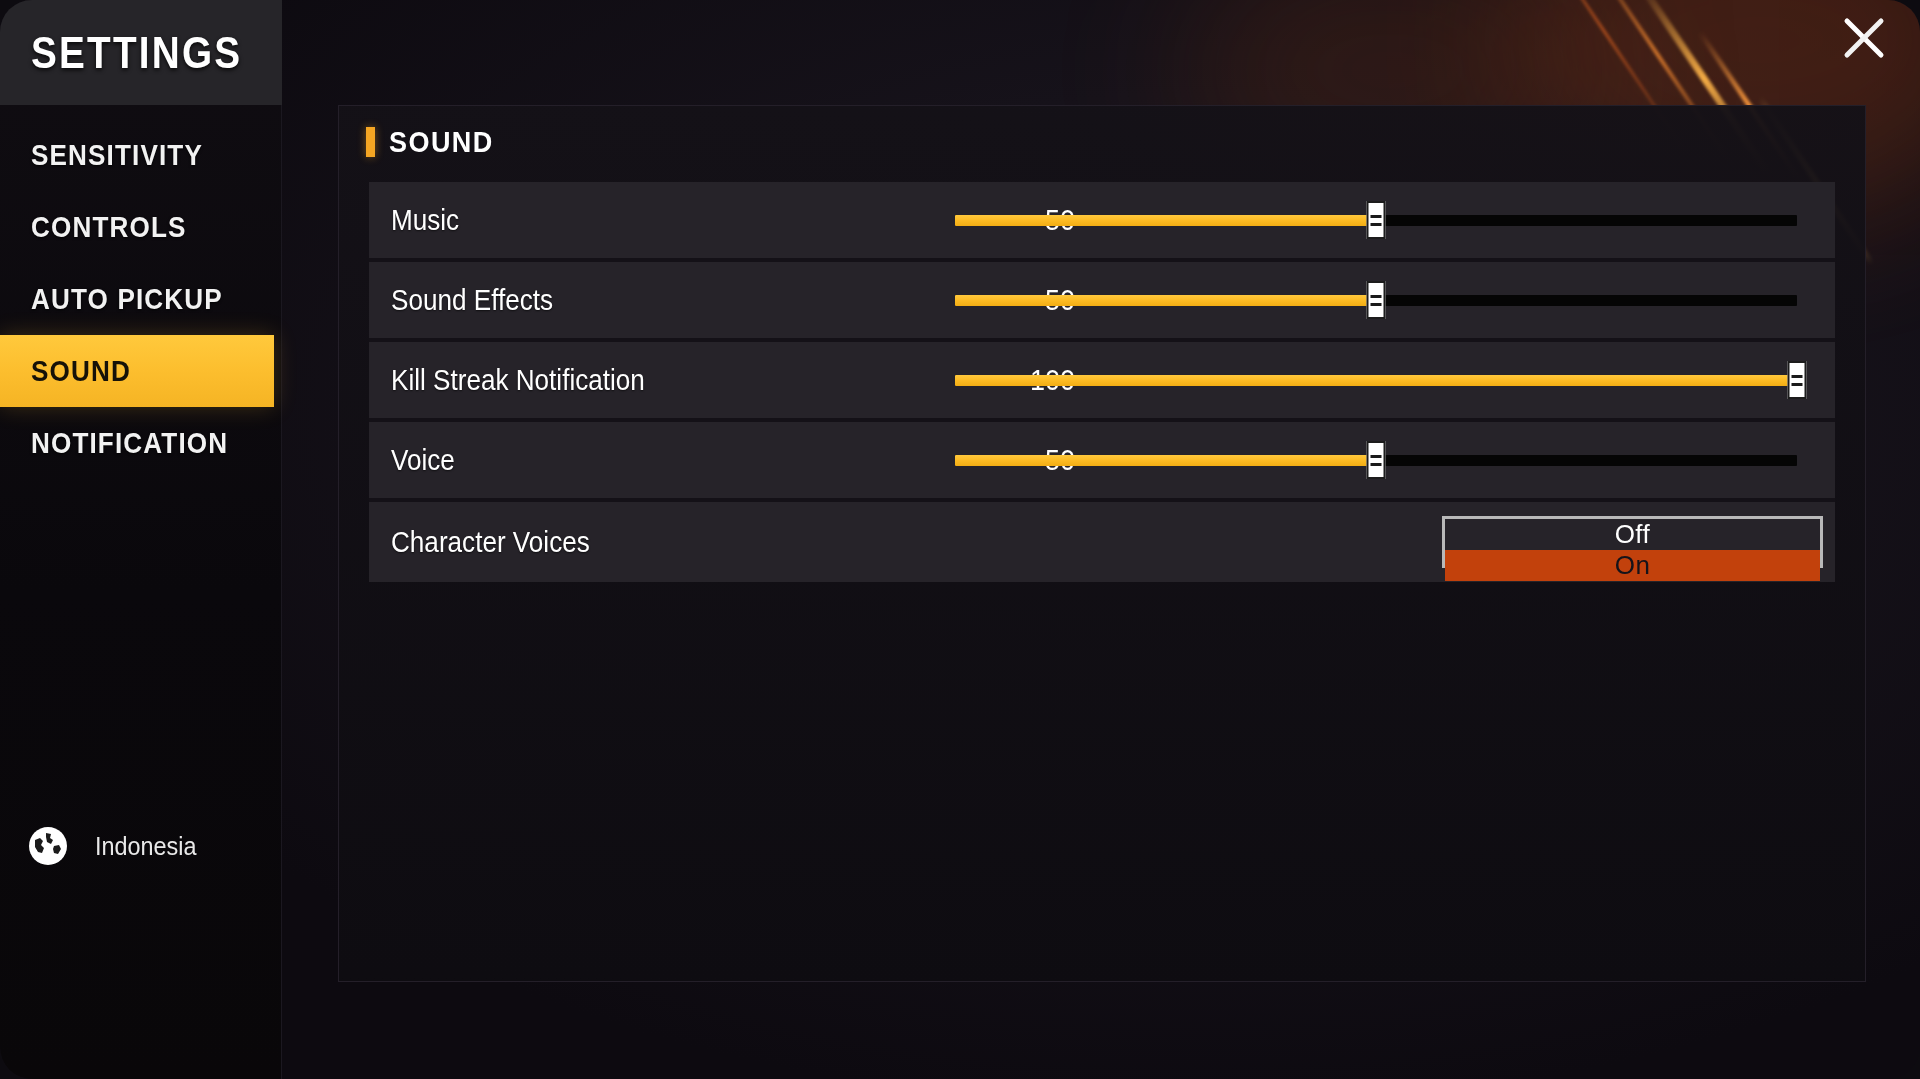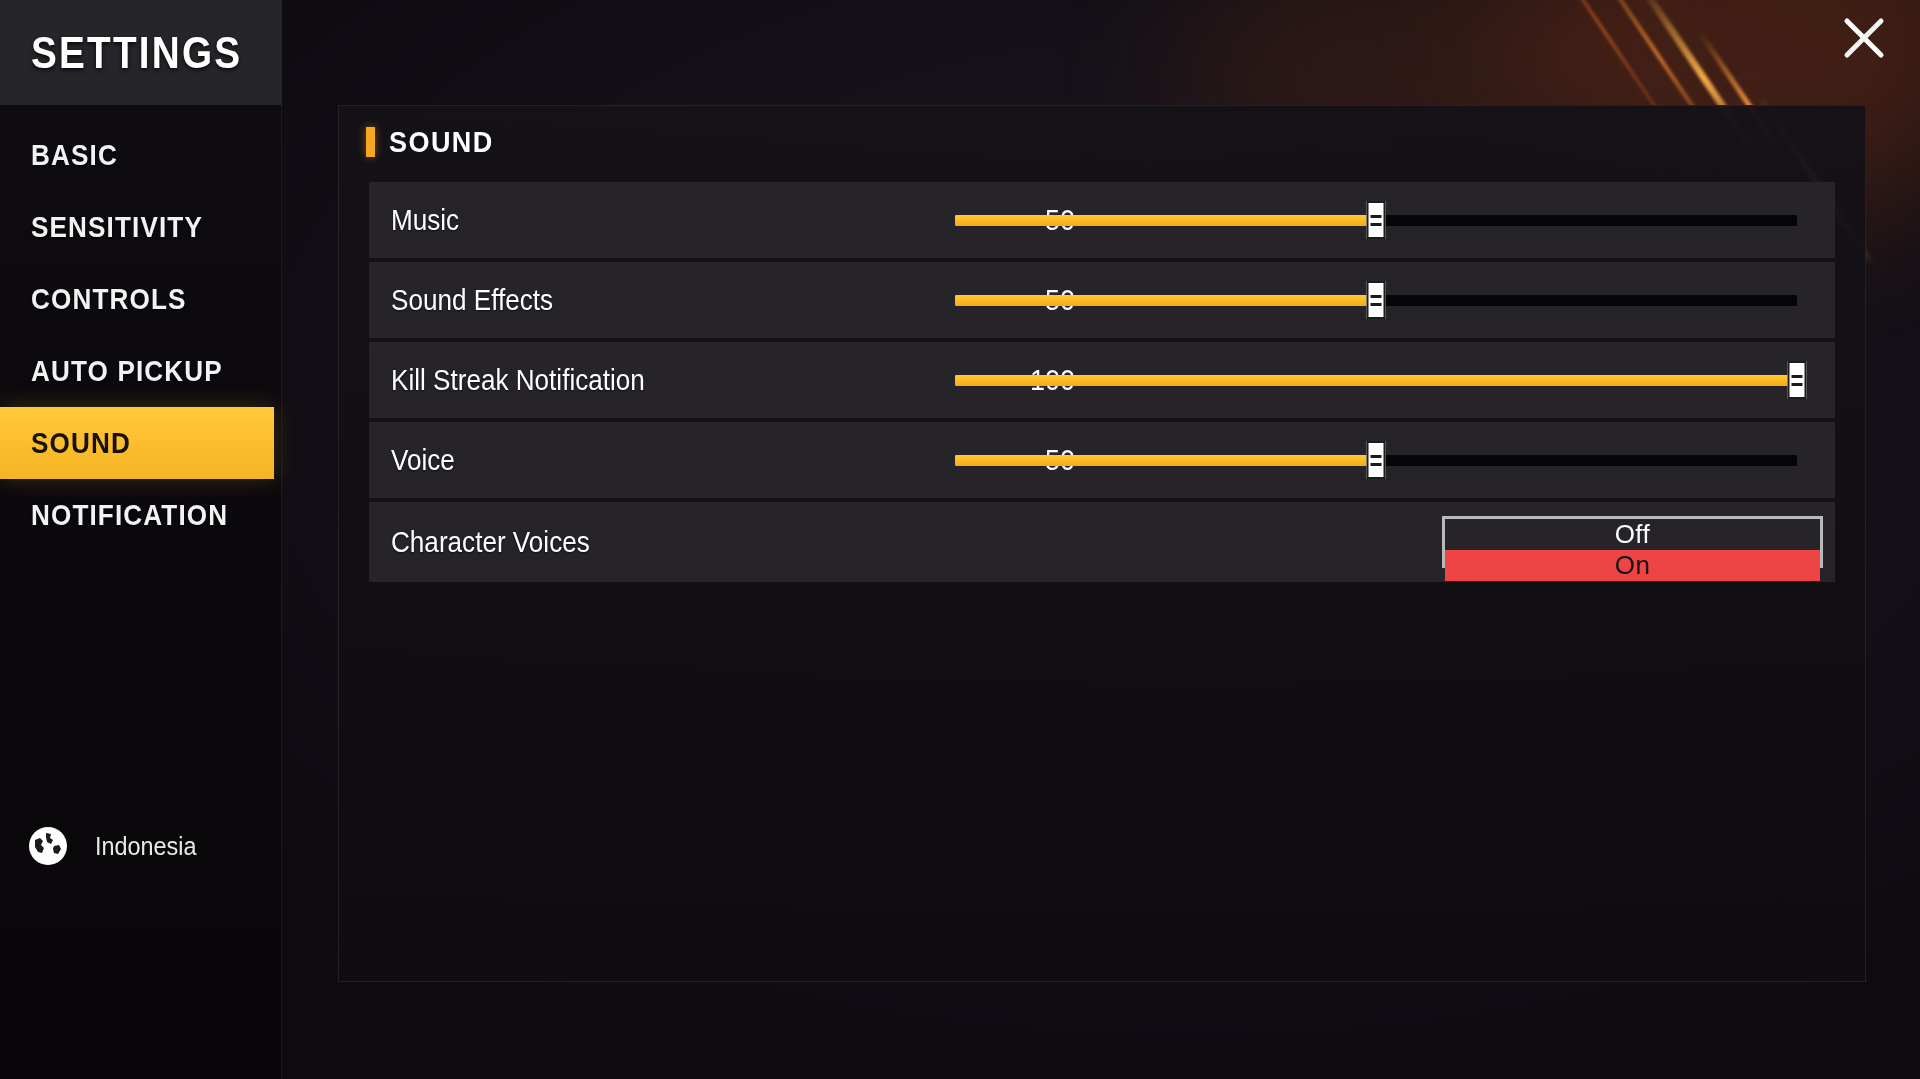--- a/index.html
+++ b/index.html
@@ -3,21 +3,21 @@
 <meta charset="utf-8">
 <style>
   * { margin:0; padding:0; box-sizing:border-box; }
   html,body{
     width:1920px; height:1079px; overflow:hidden;
     background:#0d0b10;
     font-family:"Liberation Sans", sans-serif;
     -webkit-font-smoothing:antialiased;
   }
 
-  #root{ position:relative; width:1920px; height:1079px; overflow:hidden; }
+  #root{ position:relative; width:1920px; height:1079px; overflow:hidden;border-radius:32px; }
 
   
   .bg{
     position:absolute; inset:0;
     background:
       radial-gradient(1200px 700px at 62% 38%, #221a24 0%, #16121a 45%, #0d0a10 100%),
       linear-gradient(135deg,#14101a 0%, #0c0910 100%);
   }
   .bg-streaks{ position:absolute; inset:0; overflow:hidden; opacity:.95; }
   .streak{
@@ -154,21 +154,21 @@
   .seg{
     position:absolute; right:12px; top:50%; transform:translateY(-50%);
     display:flex; border:3px solid #b9b9b9; height:52px; width:381px;flex-direction:column;
   }
   .seg-opt{
     flex:1; display:flex; align-items:center; justify-content:center;
     font-size:26px; font-stretch:condensed; font-weight:500;
     cursor:pointer; letter-spacing:.5px;
   }
   .seg-opt.off{ background:#262329; color:#ffffff; }
-  .seg-opt.on{ background:#ef4444; color:#15131a;text-align:center; }
+  .seg-opt.on{ background:#c2410c; color:#15131a;text-align:center; }
 </style>
 </head>
 <body>
 
 <div id="root">
 
   <div class="bg"></div>
   <div class="bg-streaks">
     <div class="glowpatch" style="left:1500px;top:-140px;width:520px;height:360px;background:rgba(150,60,20,.38);"></div>
     <div class="glowpatch" style="left:1180px;top:-60px;width:420px;height:260px;background:rgba(110,45,15,.30);"></div>
@@ -188,23 +188,20 @@
     </span>
   </div>
 
   <div class="sidebar">
     <div class="sidebar-header">
       <div class="sidebar-title">SETTINGS</div>
     </div>
 
     <div class="nav">
       <div class="nav-item">
-        <span class="nav-label">BASIC</span>
-      </div>
-      <div class="nav-item">
         <span class="nav-label">SENSITIVITY</span>
       </div>
       <div class="nav-item">
         <span class="nav-label">CONTROLS</span>
       </div>
       <div class="nav-item">
         <span class="nav-label">AUTO PICKUP</span>
       </div>
       <div class="nav-item active">
         <span class="nav-label">SOUND</span>

